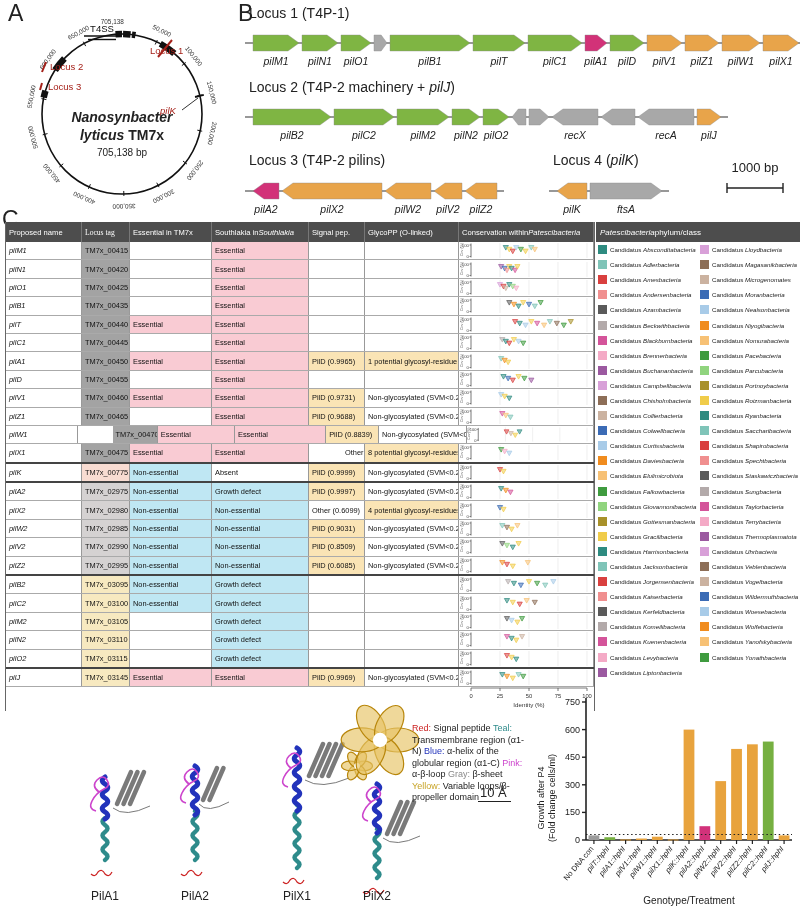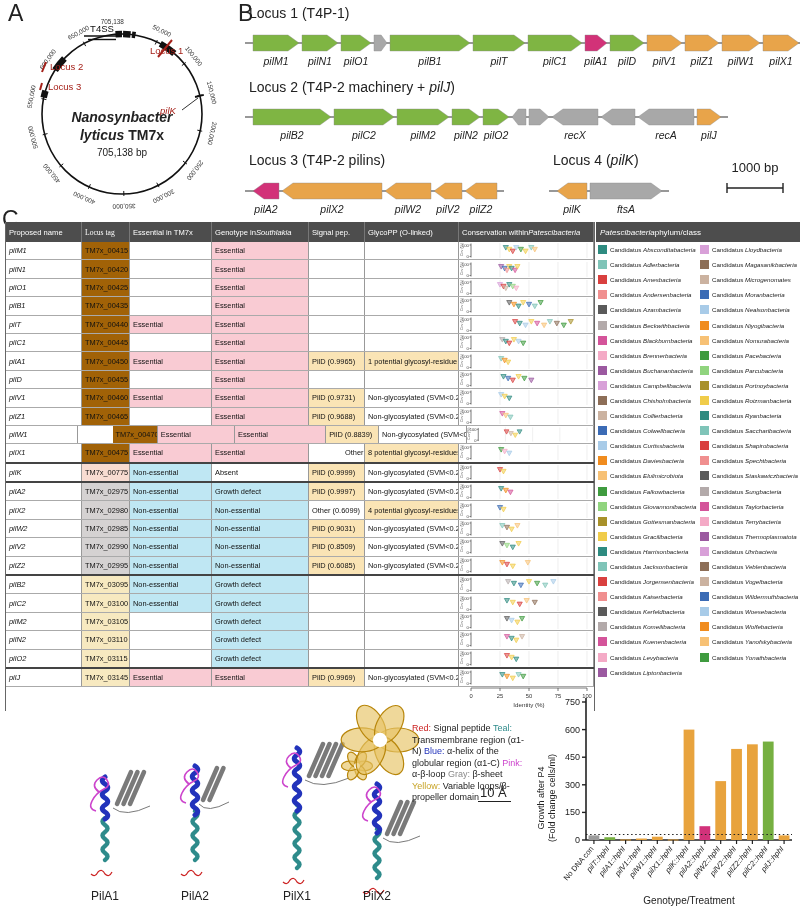--- a/index.html
+++ b/index.html
@@ -8,21 +8,21 @@
   .panel-letter{position:absolute;font-size:23px;font-weight:400;color:#222;}
   svg text{font-family:"Liberation Sans",sans-serif;}
   
   #tableC{position:absolute;left:5px;top:222px;width:588px;border-left:1px solid #666;border-right:1px solid #666;}
   .thead{display:flex;height:20px;background:#4d4d4d;color:#fff;font-size:7.6px;align-items:center;}
   .thead .cell{display:flex;align-items:center;justify-content:flex-start;padding-left:3px;box-sizing:border-box;height:100%;border-right:1px solid #777;}
   .trow{display:flex;height:17.4px;border-bottom:1px solid #aaa;background:#fff;}
   .trow.group-end{border-bottom:2px solid #444;}
   .trow .cell{box-sizing:border-box;border-right:1px solid #999;font-size:7.4px;display:flex;align-items:center;padding-left:3px;overflow:hidden;white-space:nowrap;}
   .bg-pink{background:#f9cbd3;} .bg-cyan{background:#bfe7f3;} .bg-tan{background:#fae4b5;}
-  .tag-blue{background:#a16207;} .tag-pink{background:#f8dcd2;} .tag-gray{background:#d5d2d2;} .tag-yellow{background:#f7e9c0;}
+  .tag-blue{background:#a3a3a3;} .tag-pink{background:#f8dcd2;} .tag-gray{background:#d5d2d2;} .tag-yellow{background:#f7e9c0;}
   .axis-row{position:relative;height:24px;background:#fff;}
   
   #legendC{position:absolute;left:596px;top:222px;width:204px;}
   #legendC .lhead{height:20px;background:#4d4d4d;color:#fff;font-size:8px;display:flex;align-items:center;padding-left:4px;box-sizing:border-box;}
   #legendC .cols{display:flex;}
   #legendC .col{width:102px;}
   .litem{display:flex;align-items:center;height:15.1px;}
   .litem .sq{width:9px;height:9px;margin:0 3px 0 2px;flex:none;}
   .litem .lt{font-size:6.2px;color:#222;white-space:nowrap;}
   
@@ -169,21 +169,21 @@
         <div class="cell" style="width: 76px;">
           <span>Proposed name</span>
         </div>
         <div class="cell" style="width: 48px; font-family: Liberation Serif, serif;">
           <span>Locus tag</span>
         </div>
         <div class="cell" style="width: 82px;">
           <span>Essential in TM7x</span>
         </div>
         <div class="cell" style="width: 97px;">
-          <span>Genotype in </span>
+          <span>Southlakia in </span>
           <span style="font-style: italic;">Southlakia</span>
         </div>
         <div class="cell" style="width: 56px;">
           <span>Signal pep.</span>
         </div>
         <div class="cell" style="width: 94px;">
           <span>GlycoPP (O-linked)</span>
         </div>
         <div class="cell" style="width: 135px;">
           <span>Conservation within </span>

